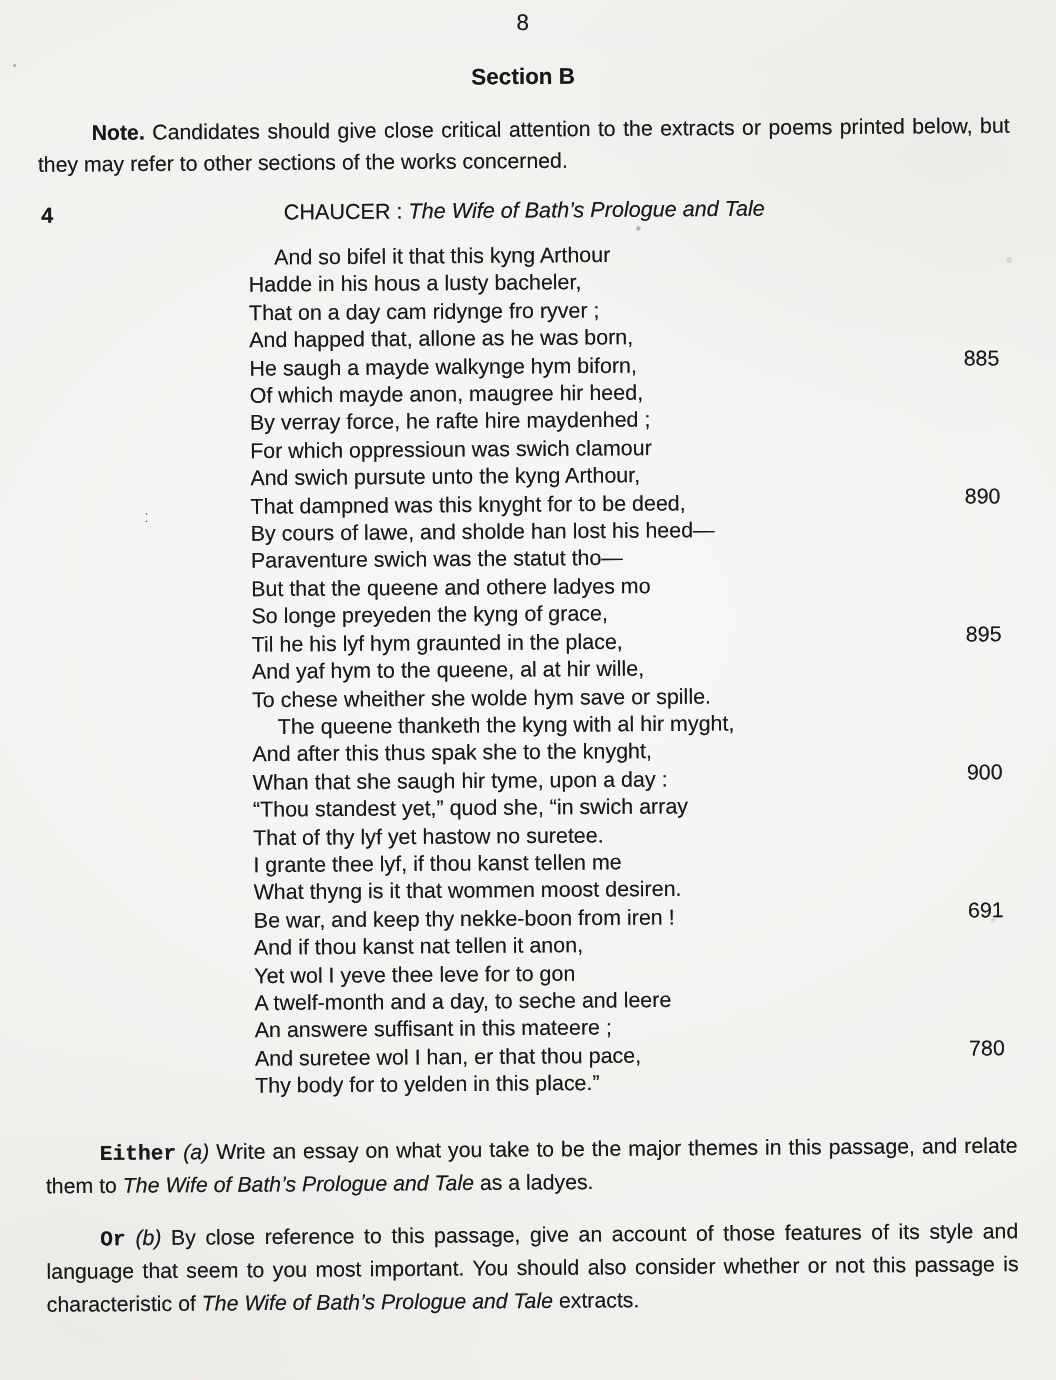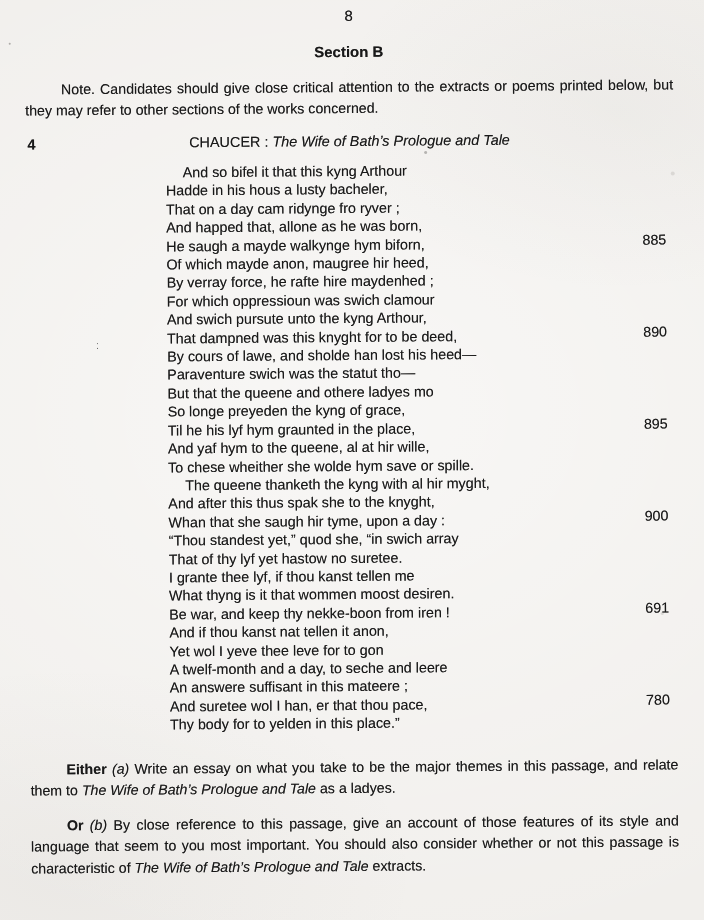--- a/index.html
+++ b/index.html
@@ -16,31 +16,31 @@
   }
   .content{
     position:absolute;inset:0;
     transform:rotate(-0.45deg);
     transform-origin:50% 50%;
     text-shadow:0 0 0.4px rgba(20,20,20,0.55);
   }
   .pgnum{margin:0;padding-top:7px;text-align:center;font-size:15px;line-height:18px;}
   .sect{margin:18px 0 0 0;text-align:center;font-weight:bold;font-size:15px;line-height:18px;}
   .note{margin:16px 28px 0 28px;text-align:justify;text-indent:36px;font-size:14.2px;line-height:20.5px;}
-  .note b{font-weight:normal;}
+  .note b{font-weight:bold;}
   .qhead{position:relative;margin:14px 0 0 0;text-align:center;font-size:14.4px;line-height:18px;}
   .qnum{position:absolute;left:30px;top:1px;font-weight:bold;}
   .ital{font-style:italic;}
   .poem{position:relative;margin:12px 0 0 168px;font-size:14.3px;line-height:18.4px;}
   .pl{position:relative;white-space:pre;}
   .pl.ind .pt{padding-left:17px;}
   .ln{position:absolute;right:36px;top:16px;}
   .prompt{margin:24px 28px 0 28px;text-align:justify;text-indent:36px;font-size:14.2px;line-height:21.5px;}
   .prompt.second{margin-top:13px;}
-  .prompt b{font-weight:bold;}
+  .prompt b{font-weight:bold;font-family:Liberation Mono, monospace;}
   .artifact{position:absolute;left:97px;top:338px;font-size:11px;color:#5c5c5c;line-height:10px;}
   .speck{
     position:absolute;left:12px;top:40px;width:2px;height:2px;border-radius:50%;
     background:rgba(90,88,84,0.45);
     box-shadow:415px 112px 0 0.5px rgba(90,88,84,0.4),
                662px 135px 0 1px rgba(120,118,112,0.18),
                333px 822px 0 1px rgba(120,118,112,0.15),
                648px 575px 0 0.5px rgba(110,108,102,0.2);
   }
 </style>

